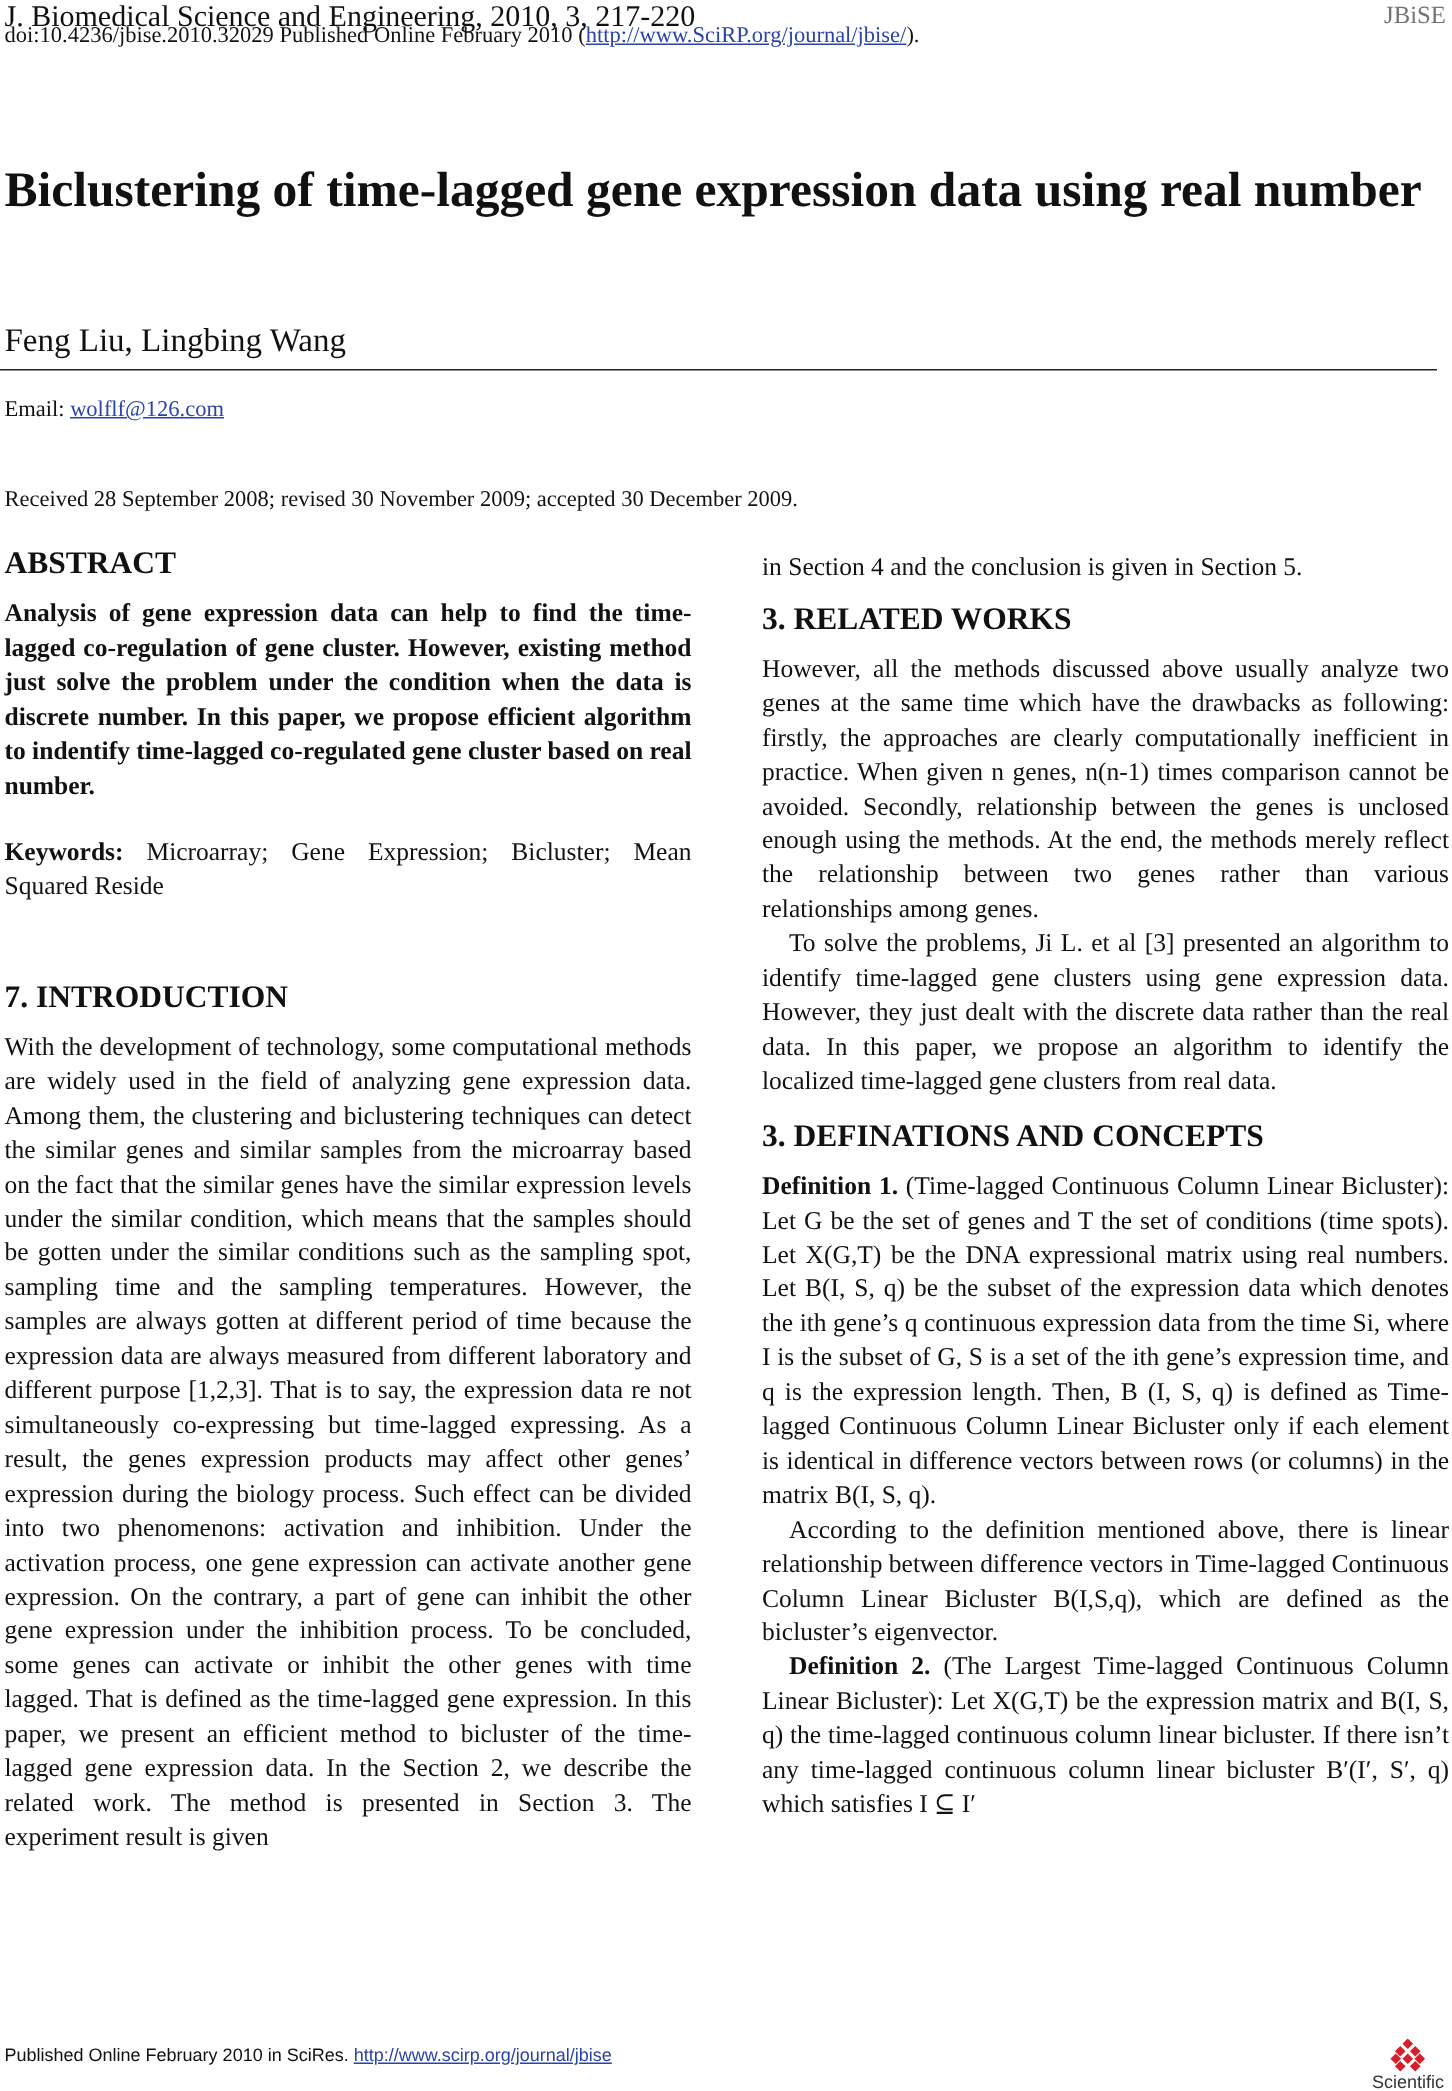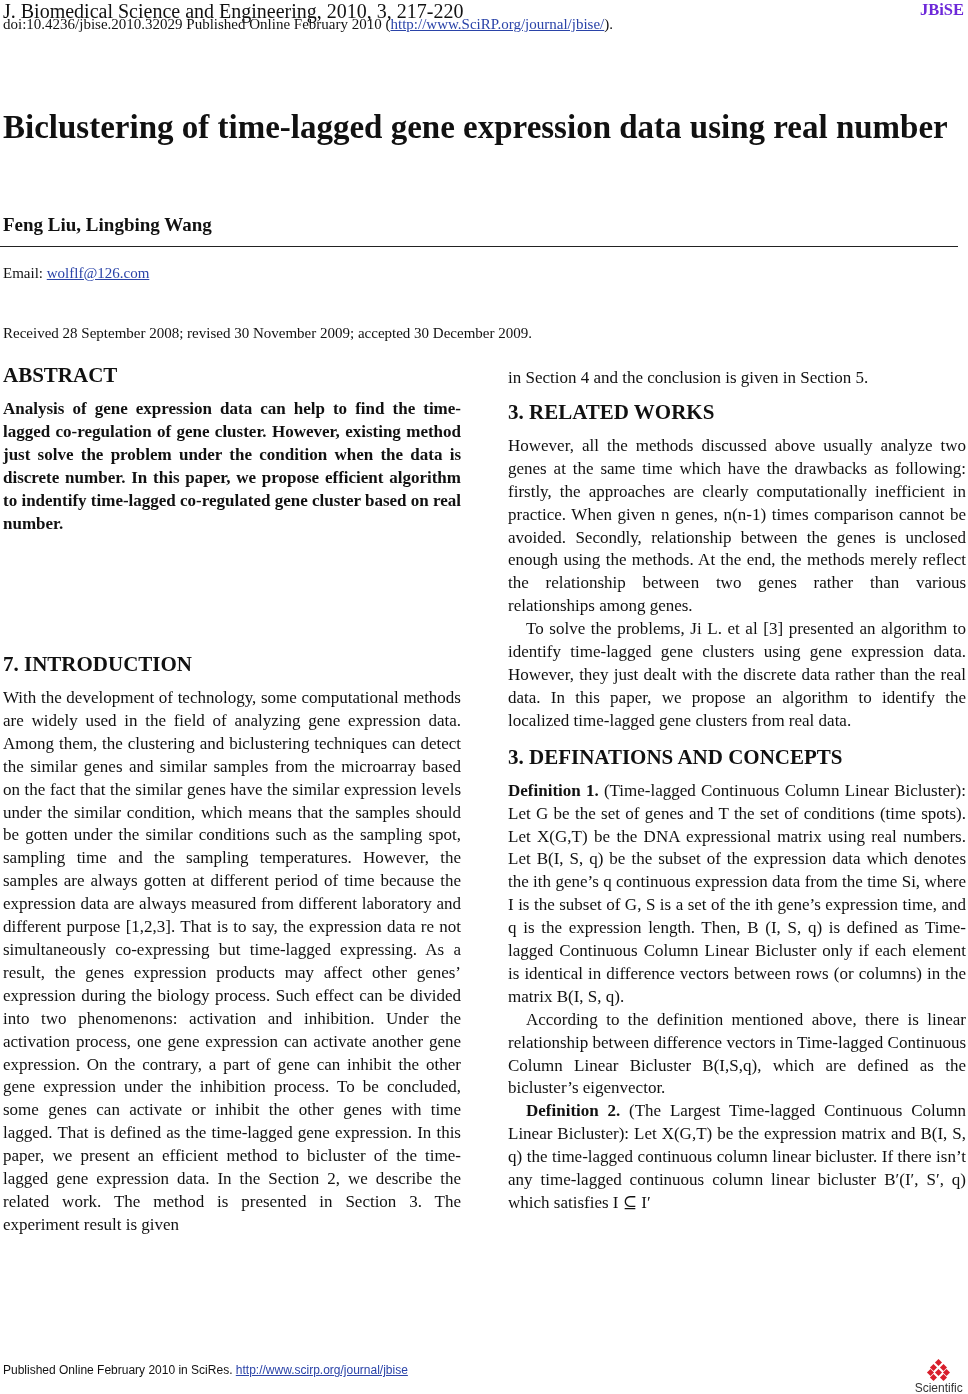--- a/index.html
+++ b/index.html
@@ -2,25 +2,25 @@
 <html><head>
 <meta charset="utf-8">
 <style>
   html, body { margin: 0; padding: 0; background: #ffffff; }
   body {
     width: 968px; height: 1394px; position: relative; overflow: hidden;
     font-family: "Liberation Serif", "DejaVu Serif", serif; color: #111;
   }
   .abs { position: absolute; }
   .jtitle { left: 3px; top: 0px; font-size: 20px; font-weight: normal; }
-  .jabbr { right: 4px; top: 0px; font-size: 16.5px; font-weight: bold; color: #6d28d9; }
+  .jabbr { right: 4px; top: 0px; font-size: 16.5px; font-weight: normal; color: #737373; }
   .doi { left: 3px; top: 16px; font-size: 15px; }
   a.link { color: #2a43a8; text-decoration: underline; }
   .title { left: 3px; top: 106px; width: 950px; font-size: 33px; font-weight: bold; line-height: 42px; }
-  .authors { left: 3px; top: 214px; font-size: 19px; font-weight: bold; }
+  .authors { left: 3px; top: 214px; font-size: 22px; font-weight: normal; }
   .rule { left: 0; top: 246px; width: 958px; height: 1px; background: #222; }
   .affil { left: 3px; top: 263px; font-size: 15px; line-height: 21px; }
   .received { left: 3px; top: 325px; font-size: 15px; }
   .col { width: 458px; }
   .colL { left: 3px; }
   .colR { left: 508px; }
   h2 { margin: 0; font-size: 21px; font-weight: bold; }
   p { margin: 0; font-size: 17px; line-height: 22.9px; text-align: justify; }
   .abs-text { font-weight: bold; }
   .indent { text-indent: 18px; }
@@ -43,20 +43,21 @@
 <div class="abs authors">Feng Liu, Lingbing Wang</div>
 <div class="abs rule"></div>
 <div class="abs affil">
   <div><span>Email: </span><a class="link">wolflf@126.com</a></div>
 </div>
 <div class="abs received">Received 28 September 2008; revised 30 November 2009; accepted 30 December 2009.</div>
 
 <div class="abs col colL" style="top:363px;">
   <h2>ABSTRACT</h2>
   <p class="abs-text" style="margin-top:10px;">Analysis of gene expression data can help to find the time-lagged co-regulation of gene cluster. However, existing method just solve the problem under the condition when the data is discrete number. In this paper, we propose efficient algorithm to indentify time-lagged co-regulated gene cluster based on real number.</p>
+  <p style="margin-top:22px; text-align:justify;"><b>Keywords:</b><span> Microarray; Gene Expression; Bicluster; Mean Squared Reside</span></p>
 </div>
 
 <div class="abs col colL" style="top:652px;">
   <h2>7. INTRODUCTION</h2>
   <p style="margin-top:10px;">With the development of technology, some computational methods are widely used in the field of analyzing gene expression data. Among them, the clustering and biclustering techniques can detect the similar genes and similar samples from the microarray based on the fact that the similar genes have the similar expression levels under the similar condition, which means that the samples should be gotten under the similar conditions such as the sampling spot, sampling time and the sampling temperatures. However, the samples are always gotten at different period of time because the expression data are always measured from different laboratory and different purpose [1,2,3]. That is to say, the expression data re not simultaneously co-expressing but time-lagged expressing. As a result, the genes expression products may affect other genes’ expression during the biology process. Such effect can be divided into two phenomenons: activation and inhibition. Under the activation process, one gene expression can activate another gene expression. On the contrary, a part of gene can inhibit the other gene expression under the inhibition process. To be concluded, some genes can activate or inhibit the other genes with time lagged. That is defined as the time-lagged gene expression. In this paper, we present an efficient method to bicluster of the time-lagged gene expression data. In the Section 2, we describe the related work. The method is presented in Section 3. The experiment result is given</p>
 </div>
 
 <div class="abs col colR" style="top:367px;">
   <p>in Section 4 and the conclusion is given in Section 5.</p>
   <h2 style="margin-top:10px;">3. RELATED WORKS</h2>

